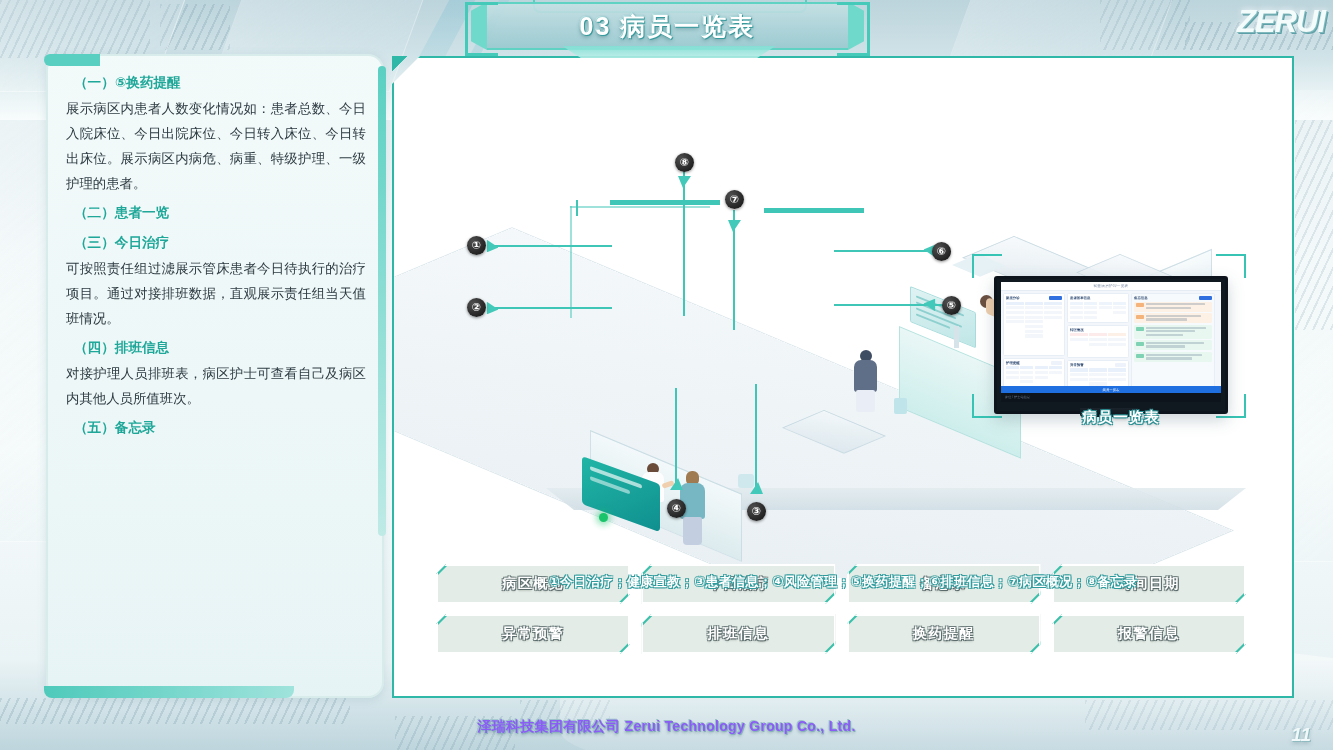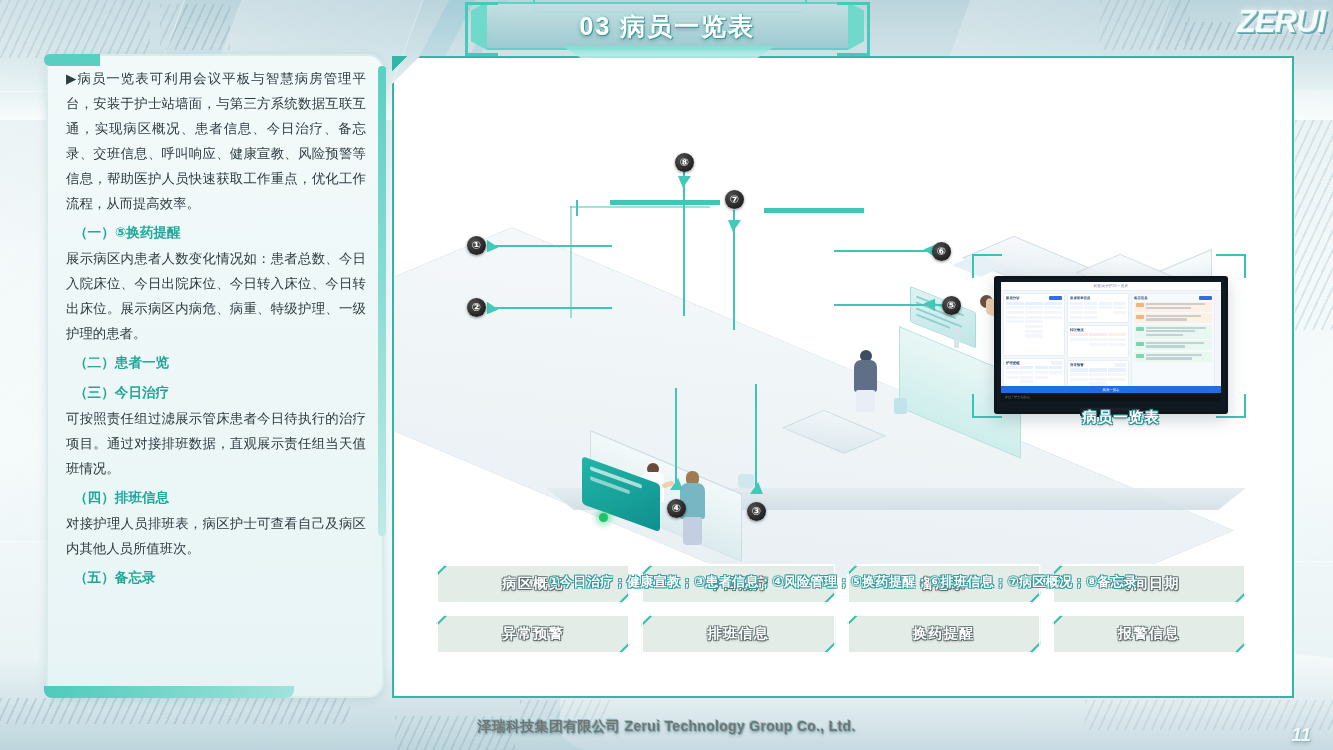--- a/index.html
+++ b/index.html
@@ -162,21 +162,21 @@
   .btn-c1{position:absolute;left:0;top:0;width:13px;height:13px;background:#3bc0ab;
       clip-path:polygon(0 0,100% 0,0 100%);}
   .btn-c2{position:absolute;right:0;bottom:0;width:13px;height:13px;background:#3bc0ab;
       clip-path:polygon(100% 0,100% 100%,0 100%);}
   .btn-lab{position:relative;z-index:2;font-size:14px;font-weight:bold;color:#ffffff;letter-spacing:1.5px;
       text-shadow:1px 1px 0 #5b6b6b,-1px -1px 0 #6e7e7e,1px -1px 0 #6e7e7e,-1px 1px 0 #6e7e7e,0 2px 2px rgba(0,0,0,.2);}
 
   
   .footer{position:absolute;left:0;bottom:0;width:1333px;height:46px;z-index:15;
       display:flex;align-items:center;justify-content:center;}
-  .footer-txt{font-size:14px;font-weight:bold;color:#737373;letter-spacing:.3px;
+  .footer-txt{font-size:14px;font-weight:bold;color:#8b5cf6;letter-spacing:.3px;
       text-shadow:1px 1px 0 #86b3b9,-1px -1px 0 #9cc4c9,0 2px 3px rgba(60,100,110,.45);}
   .page-no{position:absolute;right:22px;bottom:4px;z-index:16;
       font-size:19px;font-weight:bold;font-style:italic;color:#f0f8f9;
       text-shadow:1px 1px 0 #8fbbc0,0 2px 4px rgba(60,100,110,.4);}
 
   
   .prop{position:absolute;}
   .bed{position:absolute;}
   .sheet{position:absolute;background:linear-gradient(145deg,#f7fafc,#dfe9ef);
       transform:matrix(1,.42,-1,.42,0,0);transform-origin:0 0;border:1px solid rgba(180,205,215,.6);}
@@ -230,21 +230,20 @@
   </div>
   <div class="title-skirt"></div>
 </div>
 <div class="logo">ZERUI</div>
 
 <div class="left-panel">
   <div class="lp-accent-t"></div>
   <div class="lp-accent-r"></div>
   <div class="lp-accent-b"></div>
   <div class="lp-body">
-    <p class="lp-para">▶病员一览表可利用会议平板与智慧病房管理平台，安装于护士站墙面，与第三方系统数据互联互通，实现病区概况、患者信息、今日治疗、备忘录、交班信息、呼叫响应、健康宣教、风险预警等信息，帮助医护人员快速获取工作重点，优化工作流程，从而提高效率。</p>
 
     <p class="lp-head">（一）⑤换药提醒</p>
     <p class="lp-para">展示病区内患者人数变化情况如：患者总数、今日入院床位、今日出院床位、今日转入床位、今日转出床位。展示病区内病危、病重、特级护理、一级护理的患者。</p>
 
     <p class="lp-head">（二）患者一览</p>
 
     <p class="lp-head">（三）今日治疗</p>
     <p class="lp-para">可按照责任组过滤展示管床患者今日待执行的治疗项目。通过对接排班数据，直观展示责任组当天值班情况。</p>
 
     <p class="lp-head">（四）排班信息</p>

